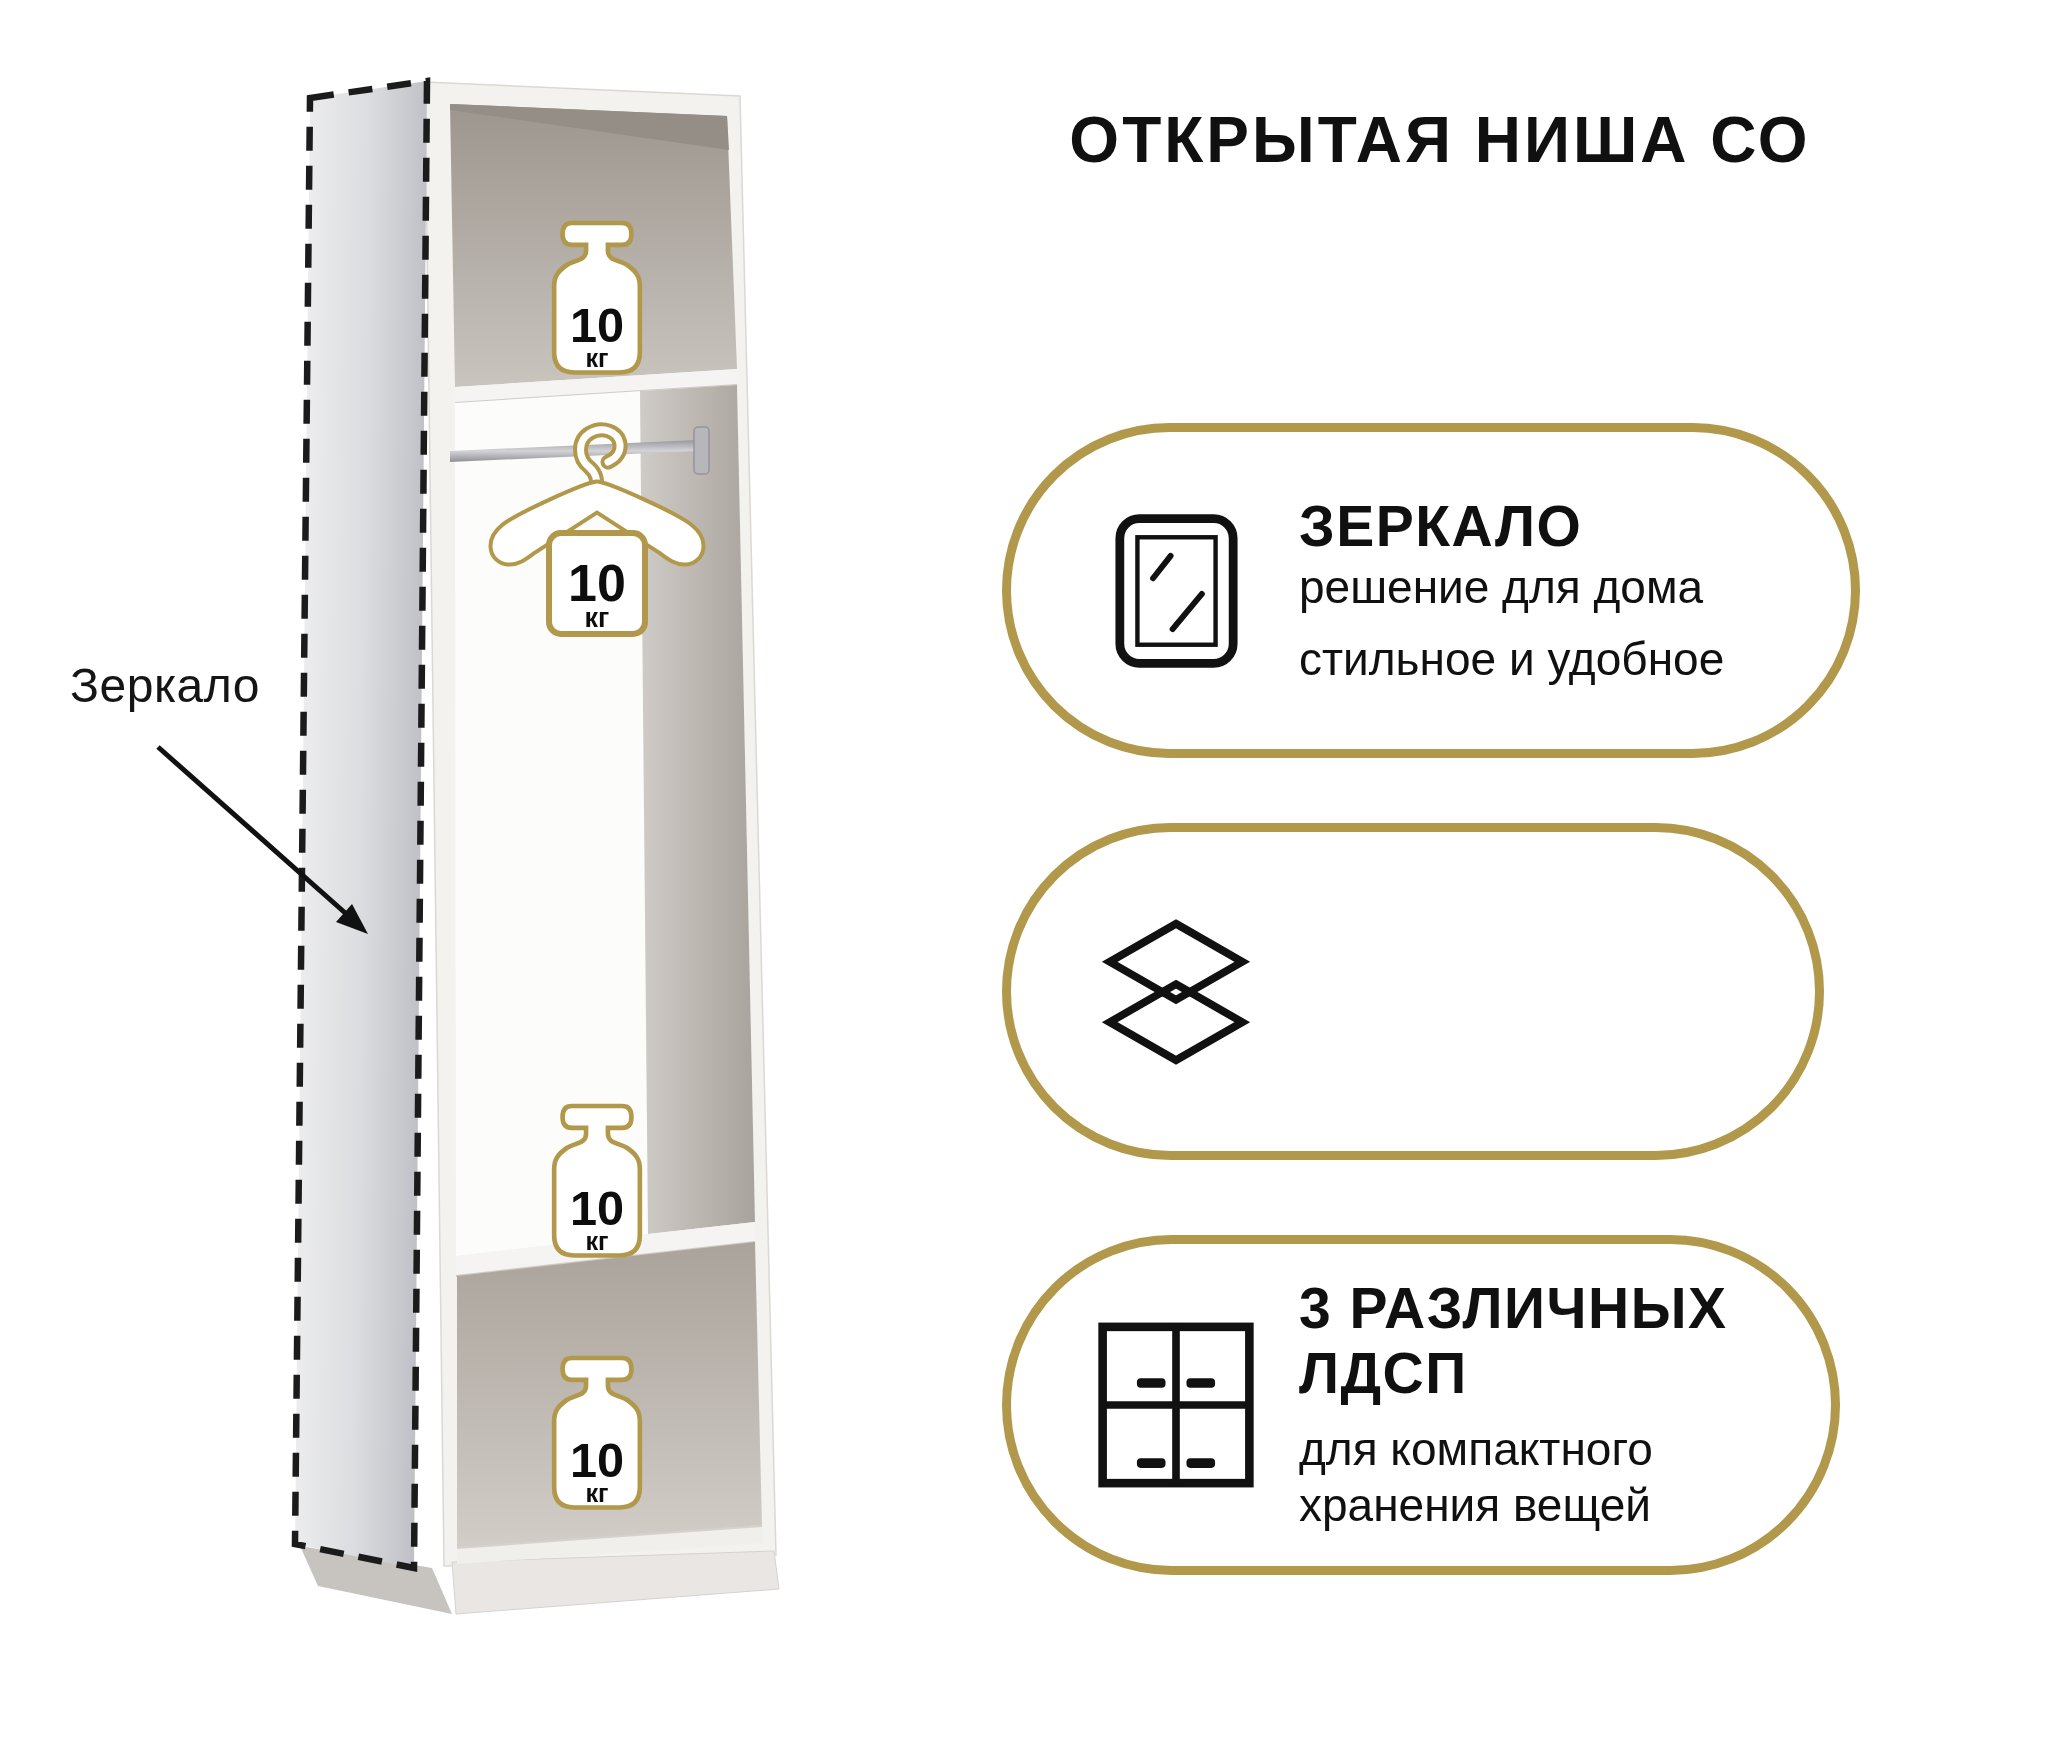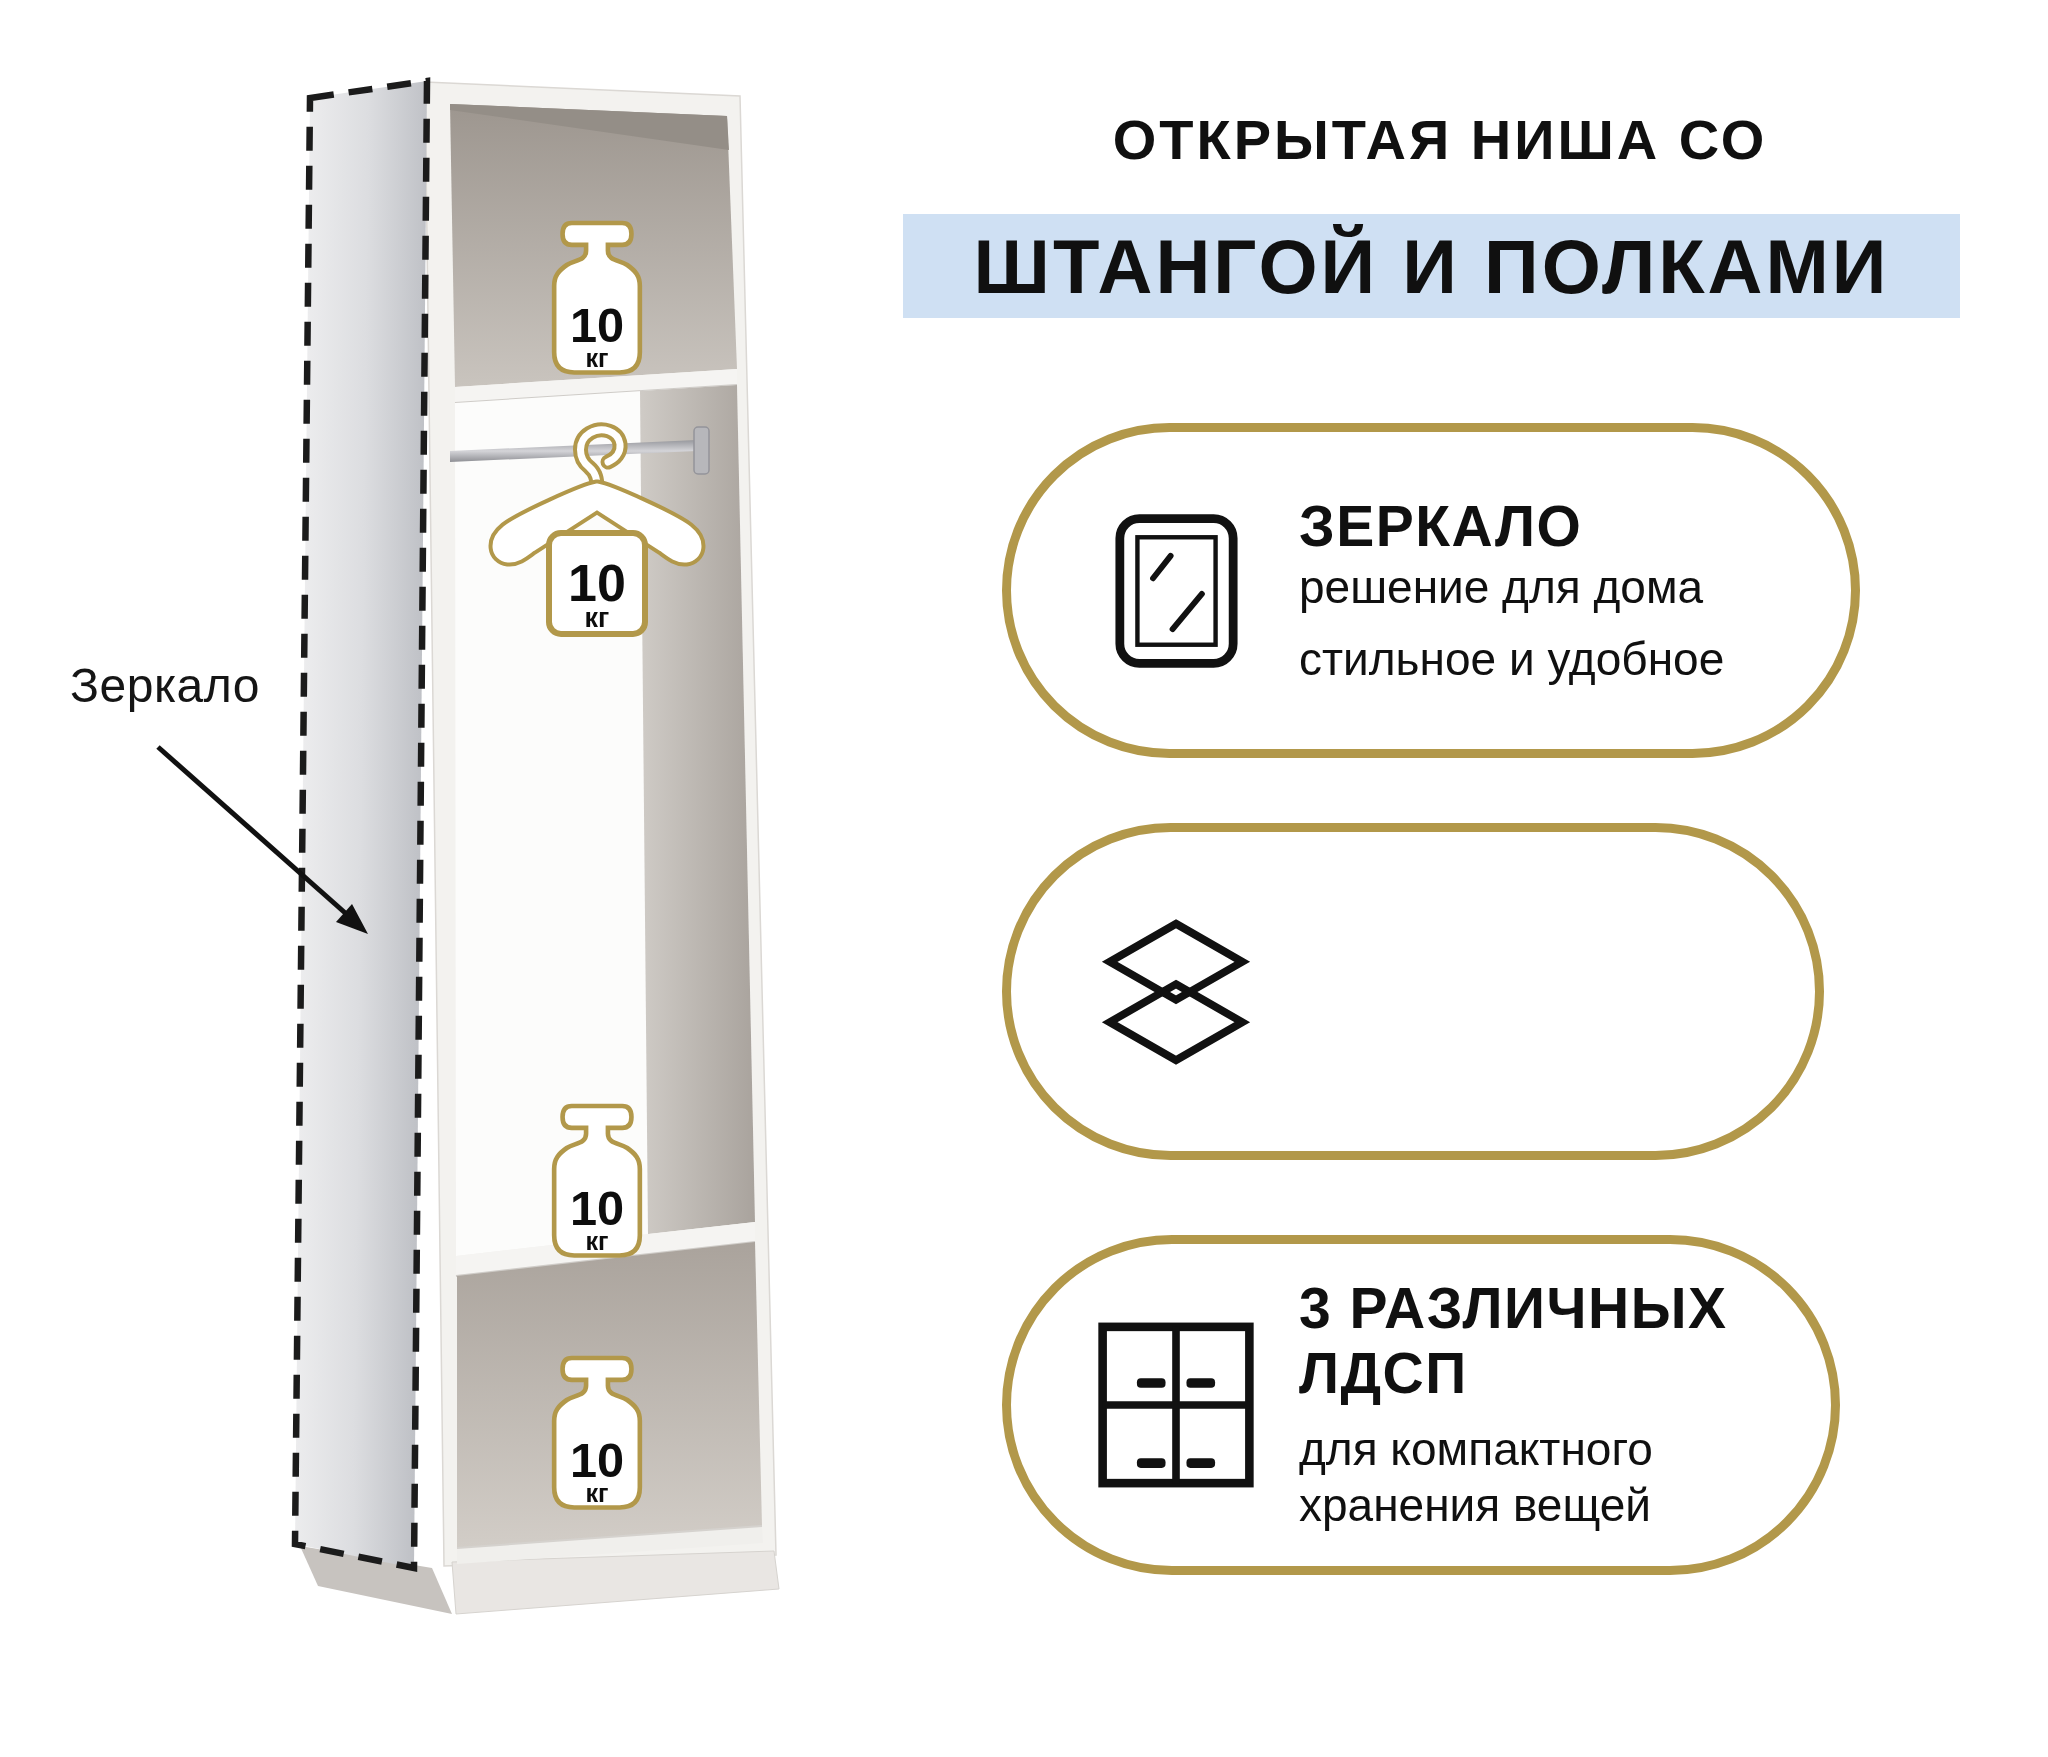--- a/index.html
+++ b/index.html
@@ -10,21 +10,21 @@
   svg text{font-family:"Liberation Sans","DejaVu Sans",sans-serif;}
   
   .wardrobe-svg{position:absolute;left:0;top:0;}
   .mirror-label{
     position:absolute;left:70px;top:658px;font-size:48px;font-weight:500;
     letter-spacing:.5px;color:#151515;
   }
   
   .title-line1{
     position:absolute;left:900px;top:100px;width:1080px;height:80px;
-    text-align:center;font-size:56px;line-height:80px;font-weight:700;letter-spacing:3px;
+    text-align:center;font-size:64px;line-height:80px;font-weight:700;letter-spacing:3px;
   }
   .title-line2{
     position:absolute;left:903px;top:214px;width:1057px;height:104px;
     display:flex;align-items:center;justify-content:center;
     font-size:76px;font-weight:700;letter-spacing:3px;
   }
   .card{
     position:absolute;left:1002px;box-sizing:border-box;
     border:9px solid #b2984a;border-radius:176px;background:#ffffff;
   }
@@ -137,23 +137,20 @@
 
     <g>
       <line x1="158" y1="747" x2="352" y2="919" stroke="#111111" stroke-width="5"></line>
       <polygon points="368,934 336,922 352,904" fill="#111111"></polygon>
     </g>
   </svg>
 
   <div class="mirror-label">Зеркало</div>
 
   <div class="title-line1">ОТКРЫТАЯ НИША СО</div>
-  <div class="title-line2" style="background: rgb(207, 224, 243);">
-    <span>ШТАНГОЙ И ПОЛКАМИ</span>
-  </div>
 
   <div class="card card-1" style="border-color: rgb(178, 152, 74);">
     <div class="card-inner">
       <div class="icon-box">
         <svg width="127" height="158" viewBox="0 0 130 160">
           <rect x="7" y="6" width="116" height="148" rx="20" fill="none" stroke="#111111" stroke-width="9"></rect>
           <rect x="25" y="25" width="80" height="110" fill="none" stroke="#111111" stroke-width="4.5"></rect>
           <line x1="41" y1="67" x2="59" y2="44" stroke="#111111" stroke-width="6" stroke-linecap="round"></line>
           <line x1="61" y1="119" x2="91" y2="83" stroke="#111111" stroke-width="6" stroke-linecap="round"></line>
         </svg>

